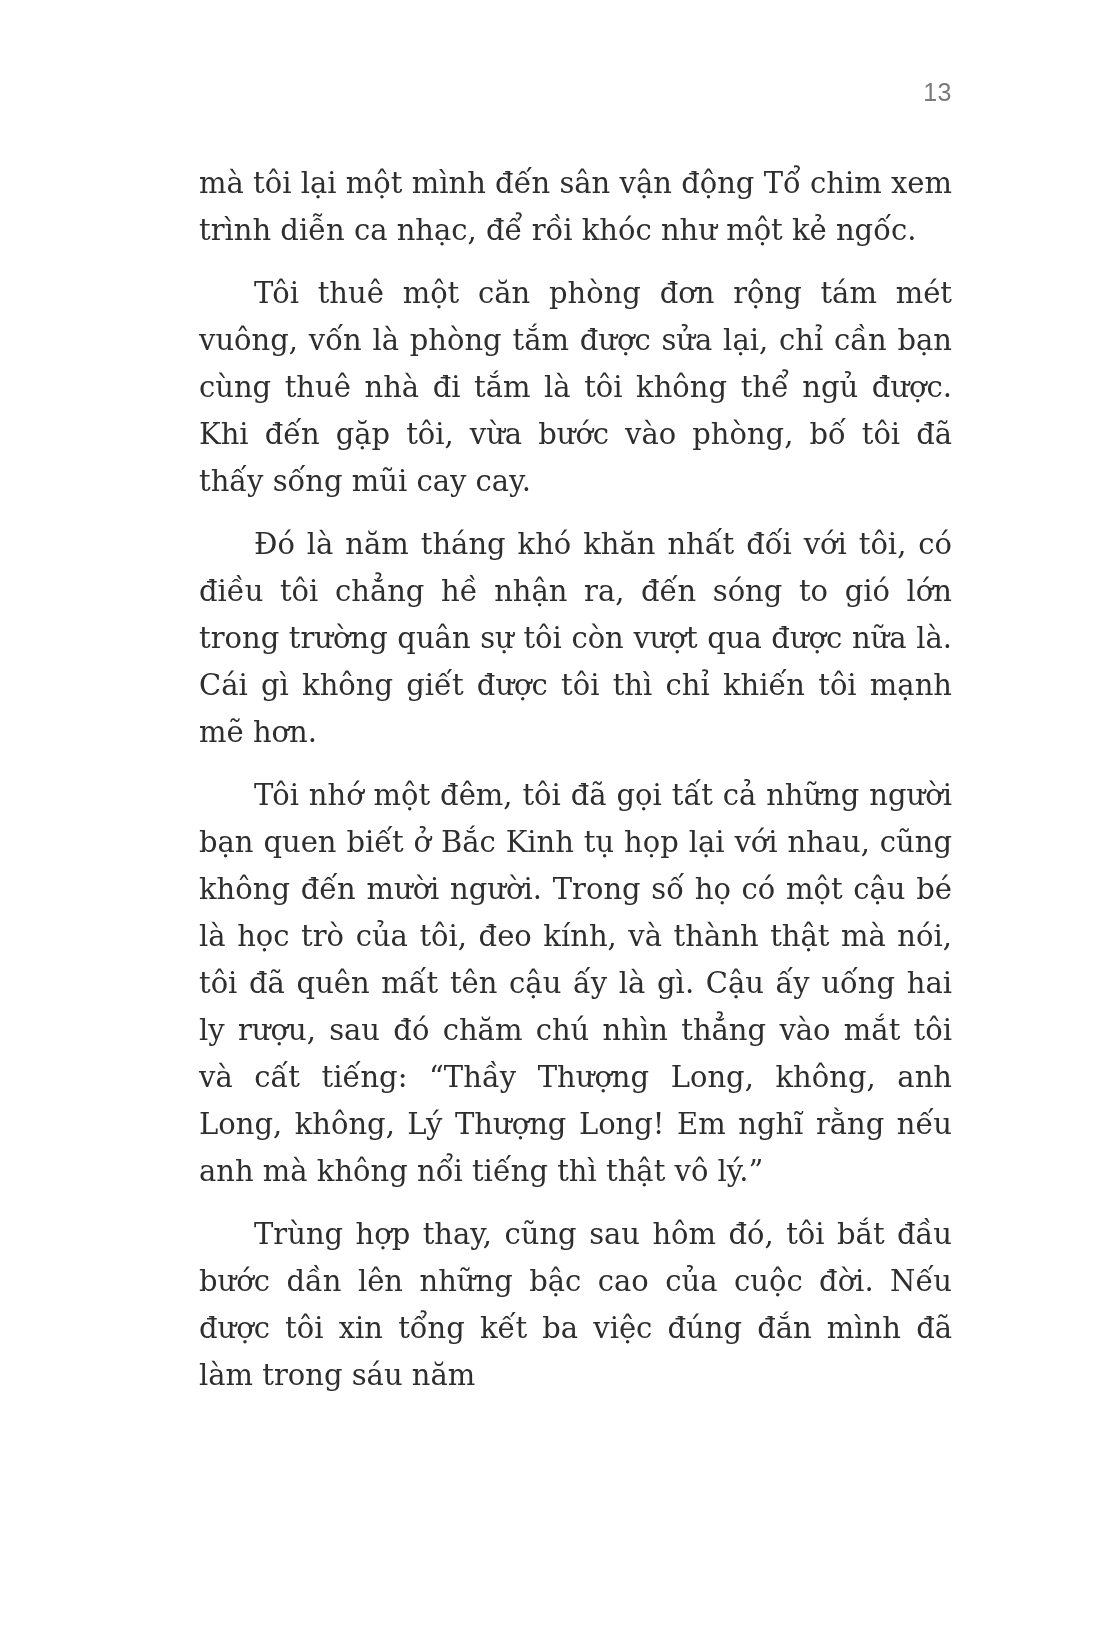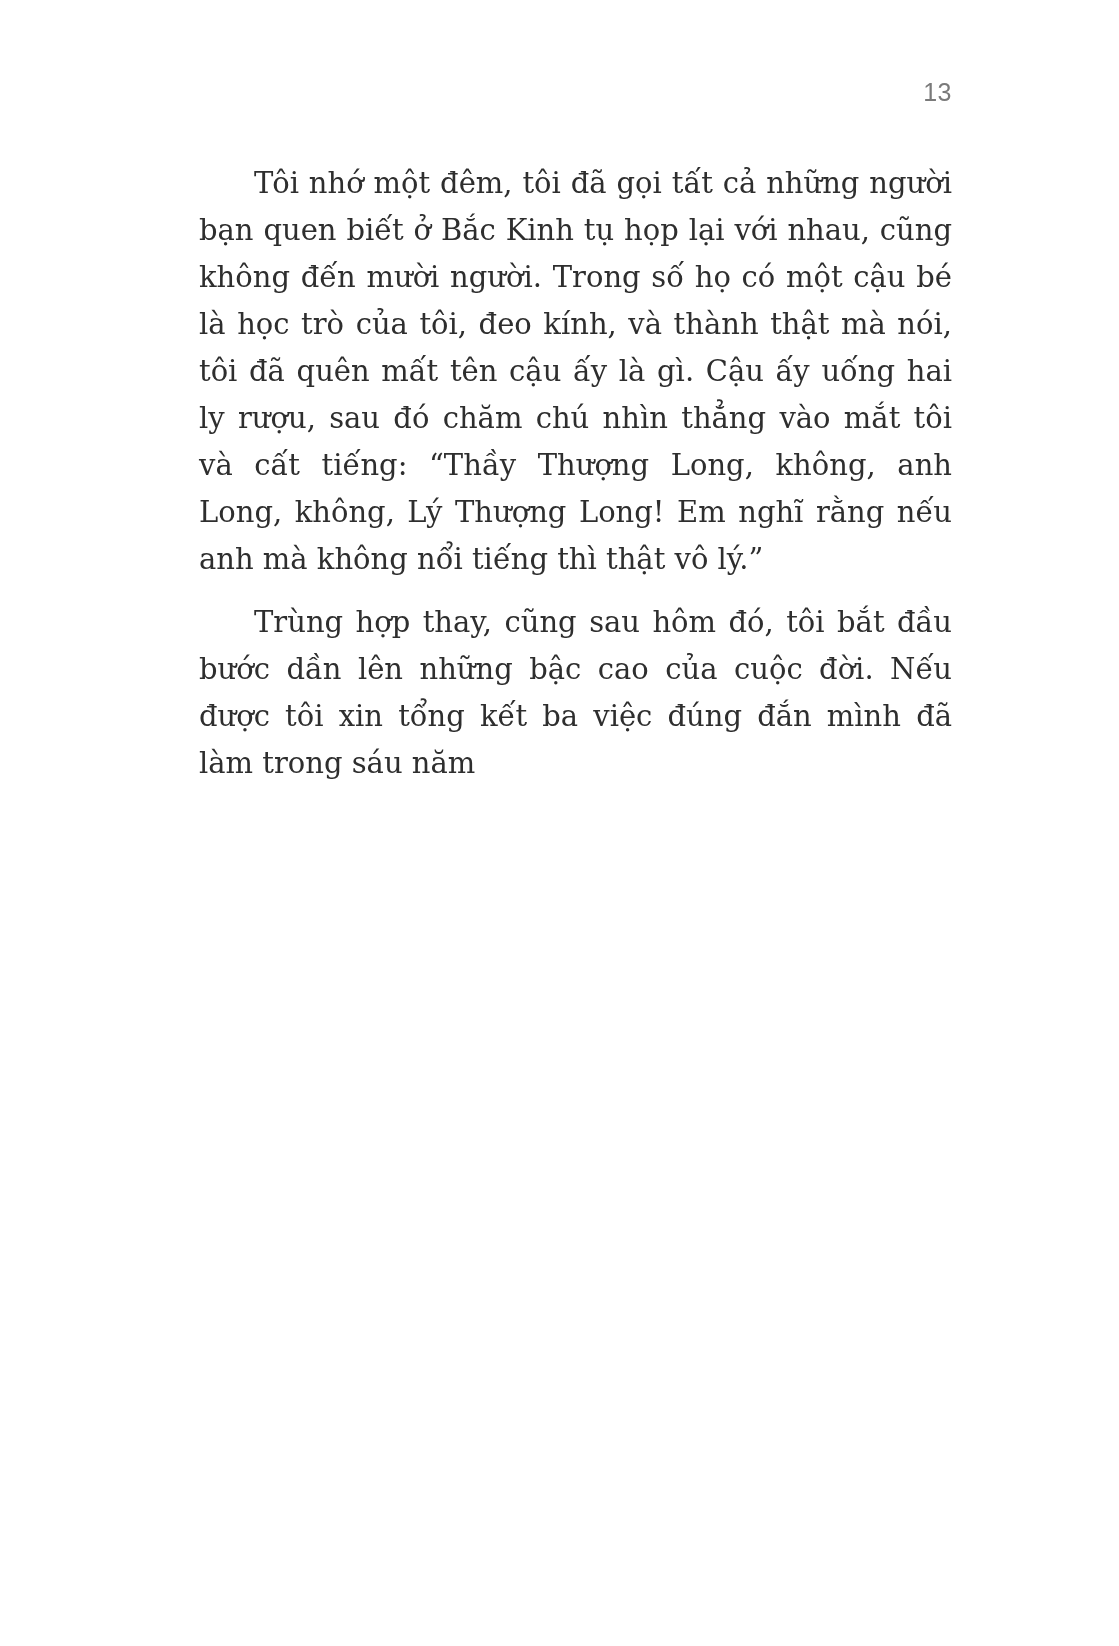--- a/index.html
+++ b/index.html
@@ -54,17 +54,20 @@
   }
 </style>
 </head>
 <body>
 
 <div class="page">
 
   <div class="page-number">13</div>
 
   <div class="text-block">
+    <p class="no-indent">mà tôi lại một mình đến sân vận động Tổ chim xem trình diễn ca nhạc, để rồi khóc như một kẻ ngốc.</p>
+    <p>Tôi thuê một căn phòng đơn rộng tám mét vuông, vốn là phòng tắm được sửa lại, chỉ cần bạn cùng thuê nhà đi tắm là tôi không thể ngủ được. Khi đến gặp tôi, vừa bước vào phòng, bố tôi đã thấy sống mũi cay cay.</p>
+    <p>Đó là năm tháng khó khăn nhất đối với tôi, có điều tôi chẳng hề nhận ra, đến sóng to gió lớn trong trường quân sự tôi còn vượt qua được nữa là. Cái gì không giết được tôi thì chỉ khiến tôi mạnh mẽ hơn.</p>
     <p>Tôi nhớ một đêm, tôi đã gọi tất cả những người bạn quen biết ở Bắc Kinh tụ họp lại với nhau, cũng không đến mười người. Trong số họ có một cậu bé là học trò của tôi, đeo kính, và thành thật mà nói, tôi đã quên mất tên cậu ấy là gì. Cậu ấy uống hai ly rượu, sau đó chăm chú nhìn thẳng vào mắt tôi và cất tiếng: “Thầy Thượng Long, không, anh Long, không, Lý Thượng Long! Em nghĩ rằng nếu anh mà không nổi tiếng thì thật vô lý.”</p>
     <p>Trùng hợp thay, cũng sau hôm đó, tôi bắt đầu bước dần lên những bậc cao của cuộc đời. Nếu được tôi xin tổng kết ba việc đúng đắn mình đã làm trong sáu năm</p>
   </div>
 
 </div>
 
 </body></html>

